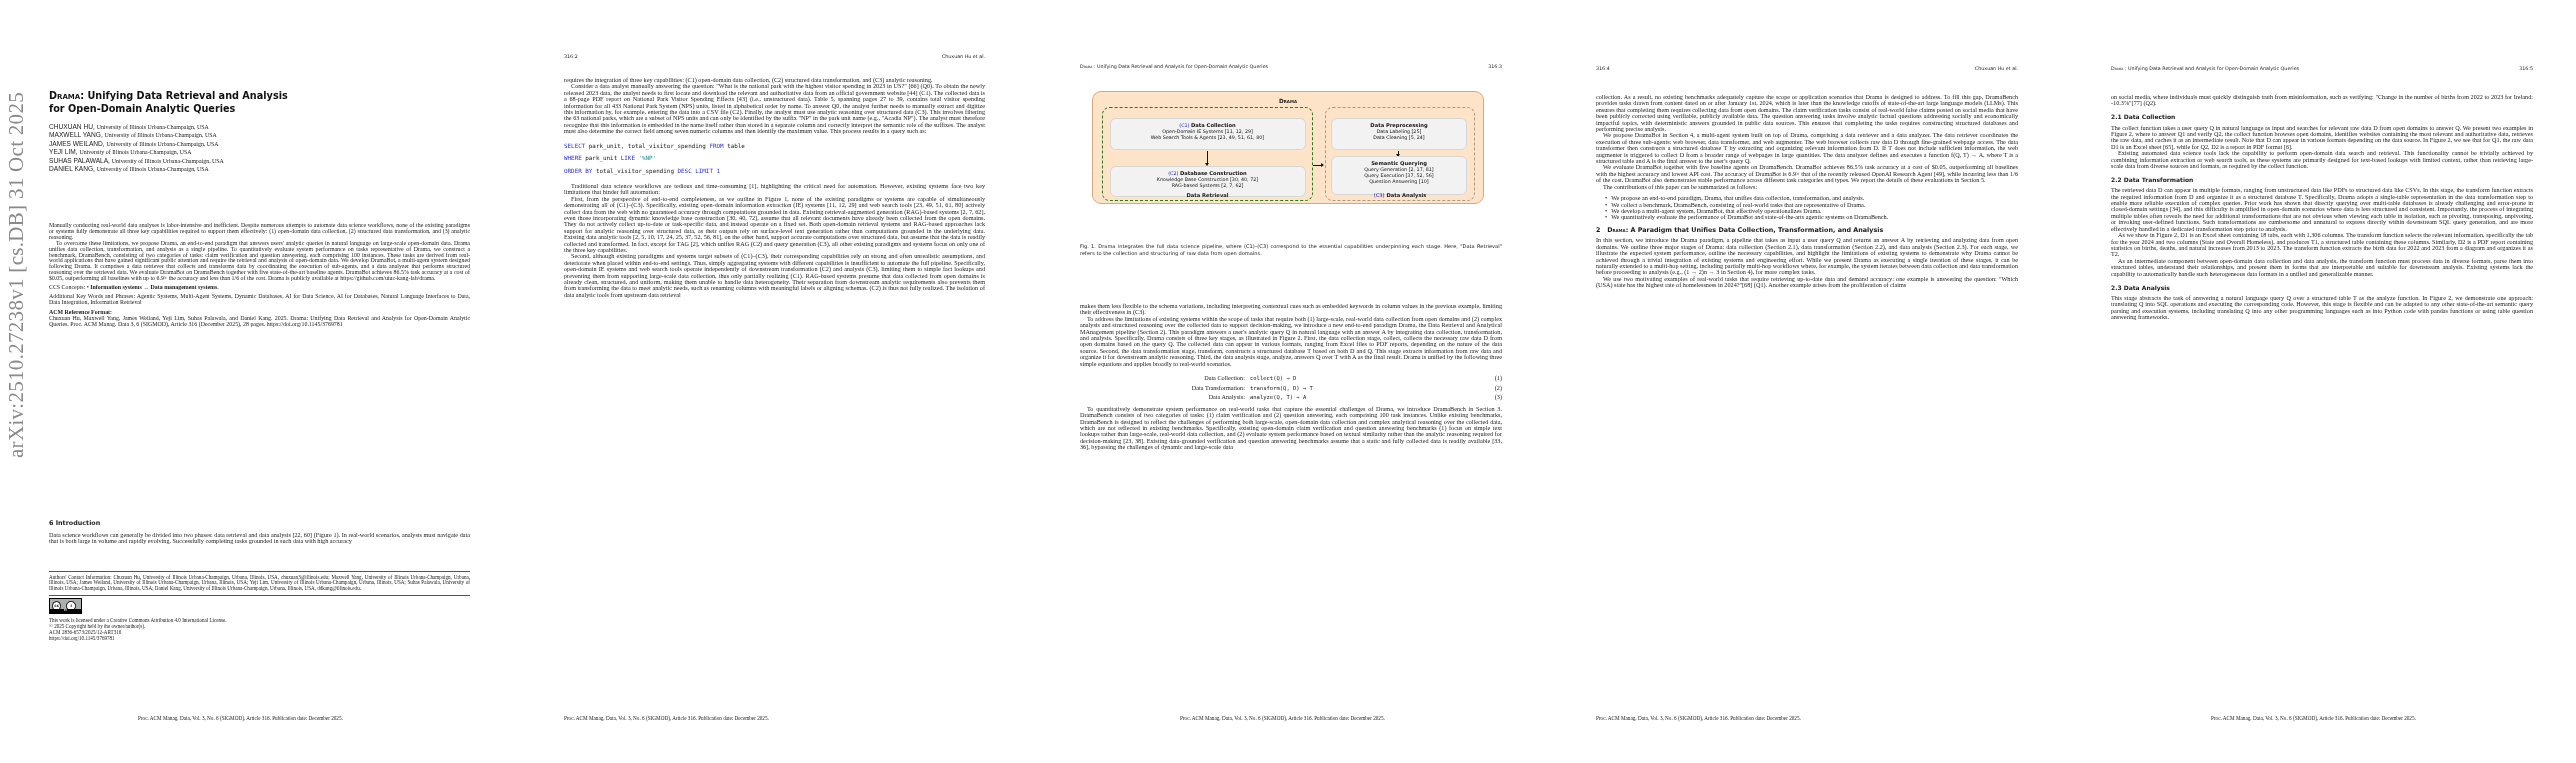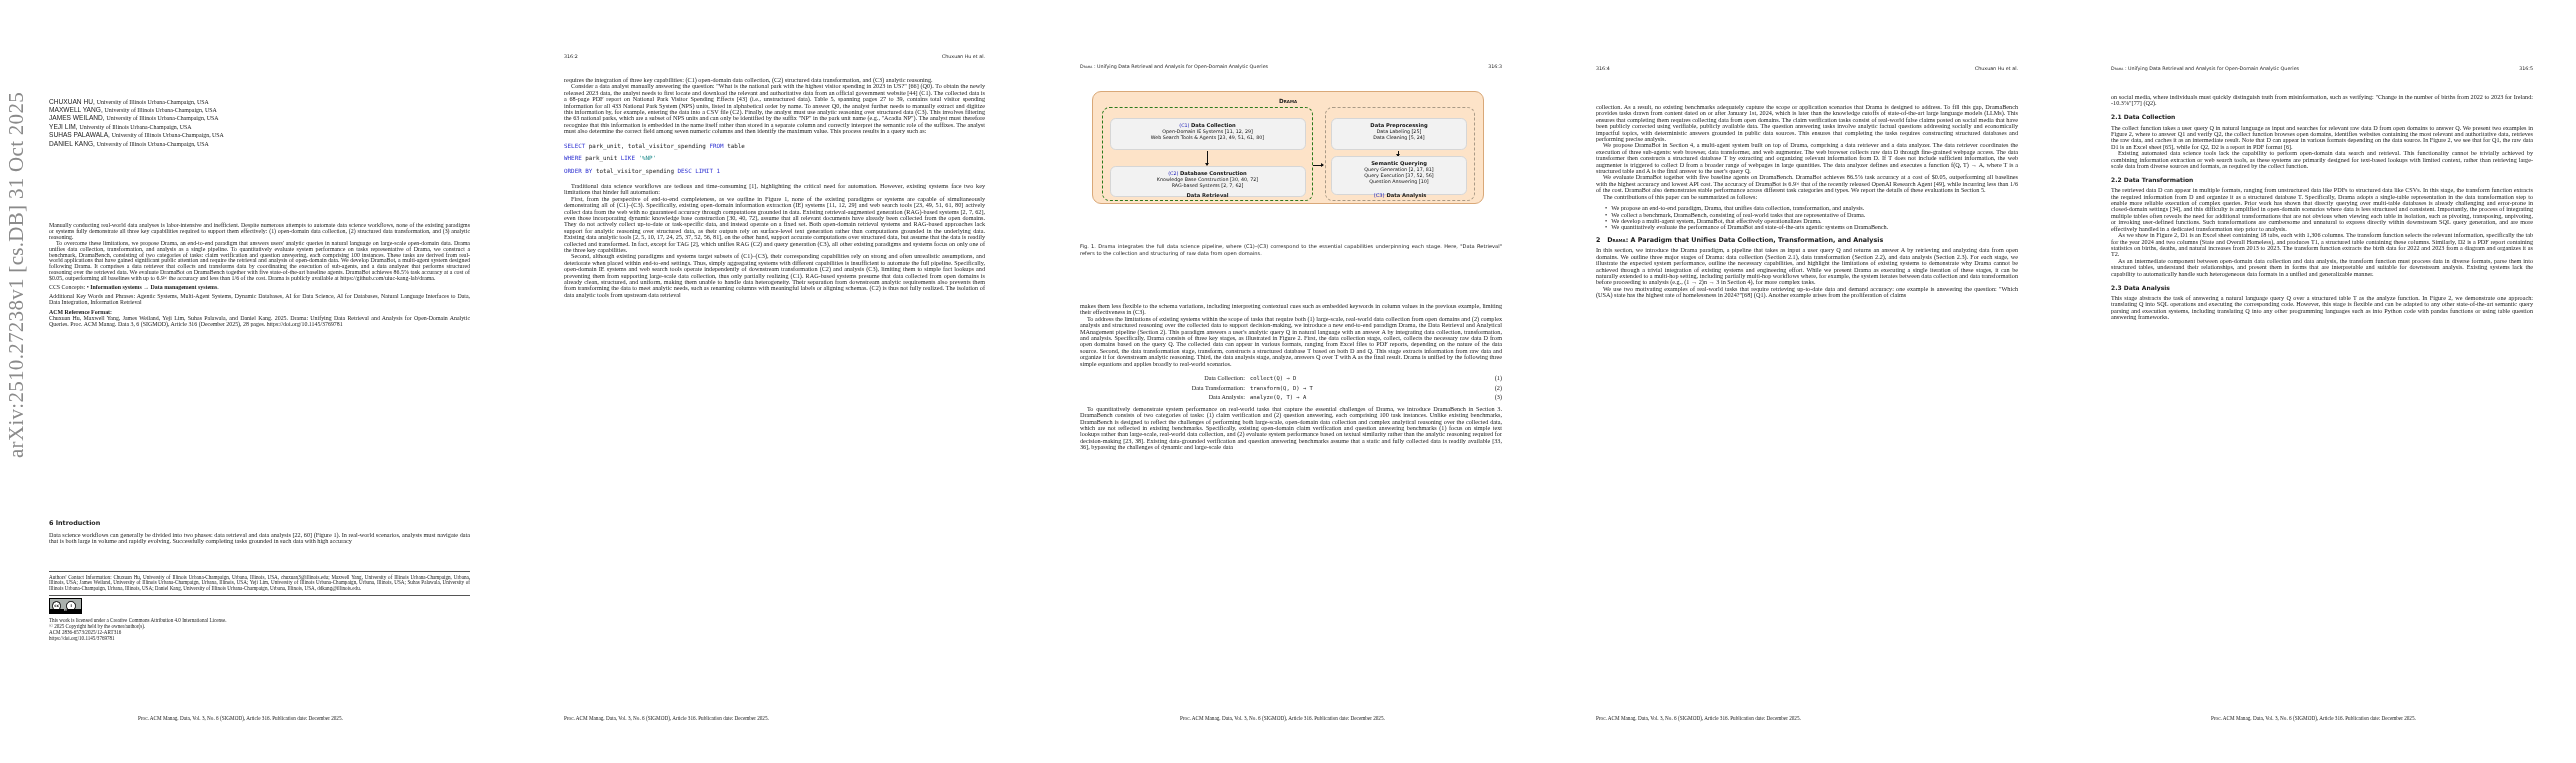--- a/index.html
+++ b/index.html
@@ -51,20 +51,24 @@
   ul.contrib li { position: relative; padding-left: 5.1px; }
   ul.contrib li::before { content: "\2022"; position: absolute; left: -1.3px; }
 </style>
 </head>
 <body>
 
 <div class="page pg1">
   <div class="arxiv">arXiv:2510.27238v1  [cs.DB]  31 Oct 2025</div>
 
   <div class="content" style="top:90px;">
+    <div class="title">
+      <span class="sc">Drama</span><span>: Unifying Data Retrieval and Analysis</span><br>
+      <span>for Open-Domain Analytic Queries</span>
+    </div>
     <div class="authors">
       <div><span>CHUXUAN HU,</span> <span class="aff">University of Illinois Urbana-Champaign, USA</span></div>
       <div><span>MAXWELL YANG,</span> <span class="aff">University of Illinois Urbana-Champaign, USA</span></div>
       <div><span>JAMES WEILAND,</span> <span class="aff">University of Illinois Urbana-Champaign, USA</span></div>
       <div><span>YEJI LIM,</span> <span class="aff">University of Illinois Urbana-Champaign, USA</span></div>
       <div><span>SUHAS PALAWALA,</span> <span class="aff">University of Illinois Urbana-Champaign, USA</span></div>
       <div><span>DANIEL KANG,</span> <span class="aff">University of Illinois Urbana-Champaign, USA</span></div>
     </div>
   </div>
 
@@ -188,21 +192,21 @@
     <p class="ind">To quantitatively demonstrate system performance on real-world tasks that capture the essential challenges of Drama, we introduce DramaBench in Section 3. DramaBench consists of two categories of tasks: (1) claim verification and (2) question answering, each comprising 100 task instances. Unlike existing benchmarks, DramaBench is designed to reflect the challenges of performing both large-scale, open-domain data collection and complex analytical reasoning over the collected data, which are not reflected in existing benchmarks. Specifically, existing open-domain claim verification and question answering benchmarks (1) focus on simple text lookups rather than large-scale, real-world data collection, and (2) evaluate system performance based on textual similarity rather than the analytic reasoning required for decision-making [23, 38]. Existing data-grounded verification and question answering benchmarks assume that a static and fully collected data is readily available [33, 36], bypassing the challenges of dynamic and large-scale data</p>
   </div>
   <div class="footer" style="left:150px; top:715px;">Proc. ACM Manag. Data, Vol. 3, No. 6 (SIGMOD), Article 316. Publication date: December 2025.</div>
 </div>
 
 <div class="page pg4">
   <div class="run-head" style="left:50px; width:422px; top:66px;">
     <span>316:4</span>
     <span>Chuxuan Hu et al.</span>
   </div>
-  <div class="txt" style="position:absolute; left:50px; width:422px; top:104px; line-height:6.4px;">
+  <div class="txt" style="position:absolute; left:50px; width:422px; top:94px; line-height:6.4px;">
     <p>collection. As a result, no existing benchmarks adequately capture the scope or application scenarios that Drama is designed to address. To fill this gap, DramaBench provides tasks drawn from content dated on or after January 1st, 2024, which is later than the knowledge cutoffs of state-of-the-art large language models (LLMs). This ensures that completing them requires collecting data from open domains. The claim verification tasks consist of real-world false claims posted on social media that have been publicly corrected using verifiable, publicly available data. The question answering tasks involve analytic factual questions addressing socially and economically impactful topics, with deterministic answers grounded in public data sources. This ensures that completing the tasks requires constructing structured databases and performing precise analysis.</p>
     <p class="ind">We propose DramaBot in Section 4, a multi-agent system built on top of Drama, comprising a data retriever and a data analyzer. The data retriever coordinates the execution of three sub-agents: web browser, data transformer, and web augmenter. The web browser collects raw data D through fine-grained webpage access. The data transformer then constructs a structured database T by extracting and organizing relevant information from D. If T does not include sufficient information, the web augmenter is triggered to collect D from a broader range of webpages in large quantities. The data analyzer defines and executes a function f(Q, T) → A, where T is a structured table and A is the final answer to the user's query Q.</p>
     <p class="ind">We evaluate DramaBot together with five baseline agents on DramaBench. DramaBot achieves 86.5% task accuracy at a cost of $0.05, outperforming all baselines with the highest accuracy and lowest API cost. The accuracy of DramaBot is 6.9× that of the recently released OpenAI Research Agent [49], while incurring less than 1/6 of the cost. DramaBot also demonstrates stable performance across different task categories and types. We report the details of these evaluations in Section 5.</p>
     <p class="ind">The contributions of this paper can be summarized as follows:</p>
     <ul class="contrib">
       <li>We propose an end-to-end paradigm, Drama, that unifies data collection, transformation, and analysis.</li>
       <li>We collect a benchmark, DramaBench, consisting of real-world tasks that are representative of Drama.</li>
       <li>We develop a multi-agent system, DramaBot, that effectively operationalizes Drama.</li>
       <li>We quantitatively evaluate the performance of DramaBot and state-of-the-arts agentic systems on DramaBench.</li>
     </ul>

